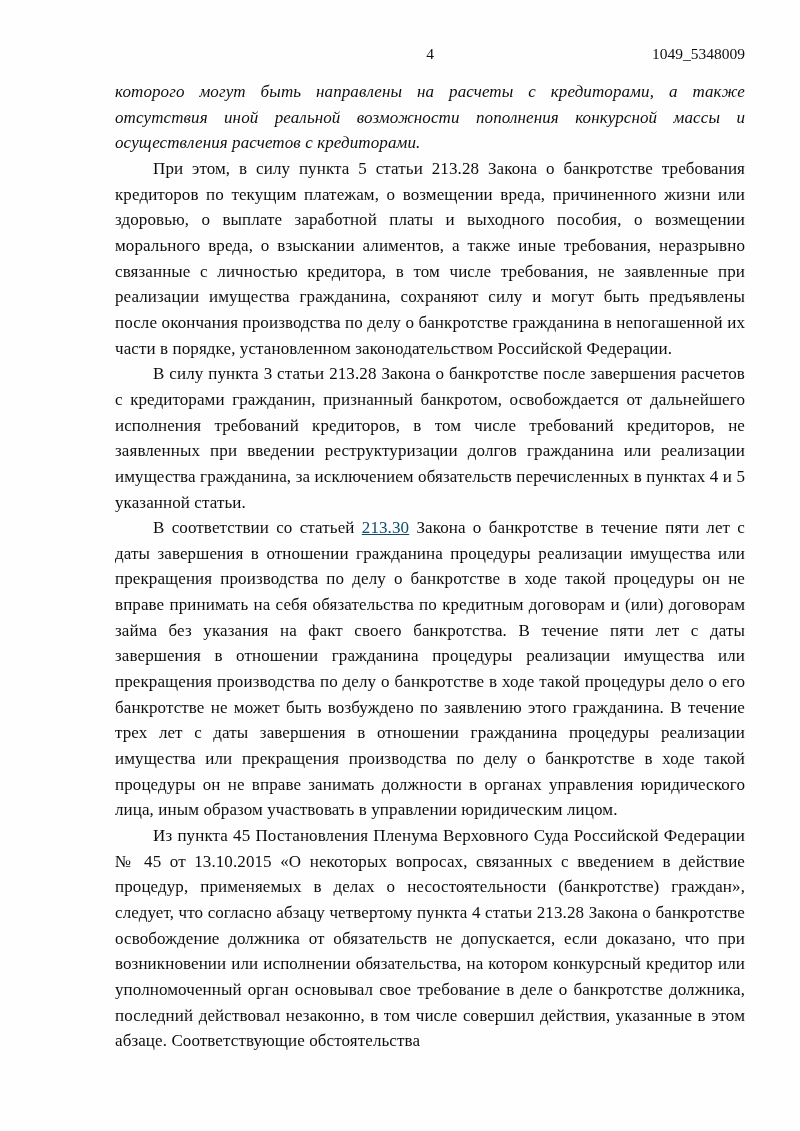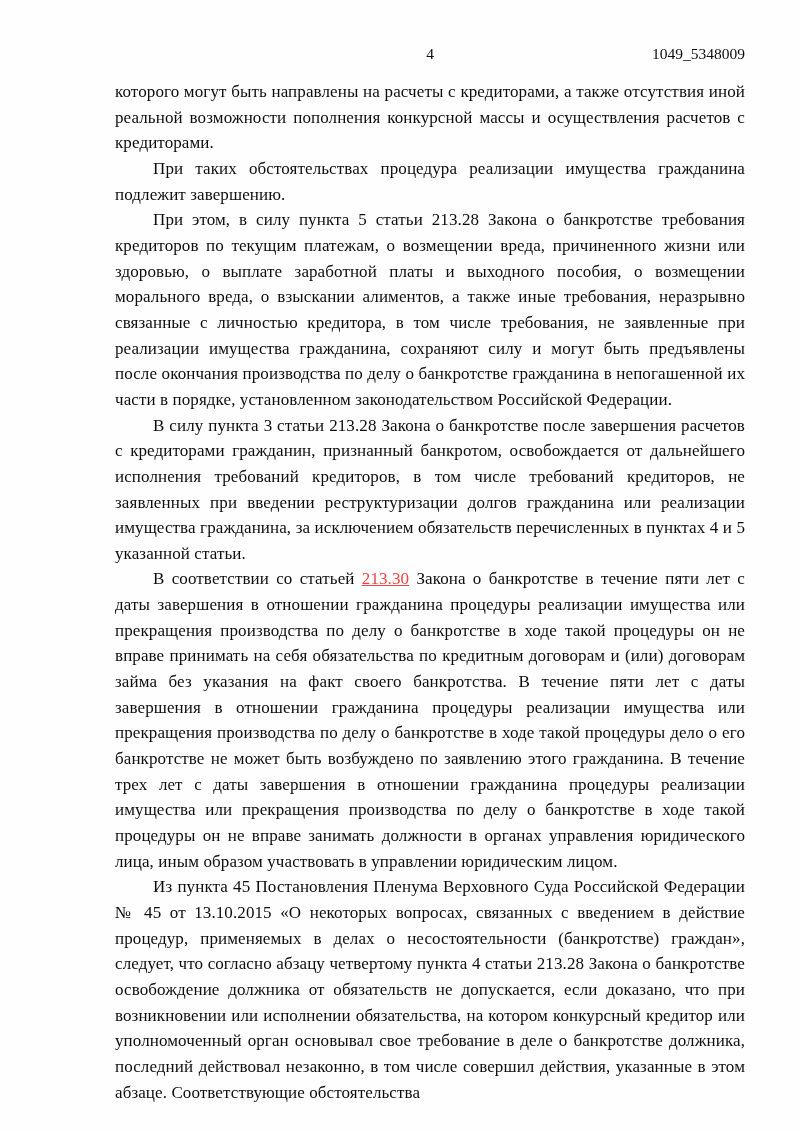--- a/index.html
+++ b/index.html
@@ -45,42 +45,42 @@
     text-align: justify;
     letter-spacing: 0.1px;
   }
   .doc-body p {
     margin: 0;
     padding: 0;
     text-indent: 38px;
   }
   .doc-body p.continuation {
     text-indent: 0;
+    font-style: italic;
   }
   a.article-link {
-    color: #ef4444;
+    color: #0c4a6e;
     text-decoration: underline;
     cursor: pointer;
   }
 </style>
 </head>
 <body>
 
 <div class="page">
 
   <div class="page-header">
     <span class="page-number">4</span>
     <span class="doc-id">1049_5348009</span>
   </div>
 
   <div class="doc-body">
 
     <p class="continuation">которого могут быть направлены на расчеты с кредиторами, а также отсутствия иной реальной возможности пополнения конкурсной массы и осуществления расчетов с кредиторами.</p>
 
-    <p>При таких обстоятельствах процедура реализации имущества гражданина подлежит завершению.</p>
 
 
 
     <p>При этом, в силу пункта 5 статьи 213.28 Закона о банкротстве требования кредиторов по текущим платежам, о возмещении вреда, причиненного жизни или здоровью, о выплате заработной платы и выходного пособия, о возмещении морального вреда, о взыскании алиментов, а также иные требования, неразрывно связанные с личностью кредитора, в том числе требования, не заявленные при реализации имущества гражданина, сохраняют силу и могут быть предъявлены после окончания производства по делу о банкротстве гражданина в непогашенной их части в порядке, установленном законодательством Российской Федерации.</p>
 
     <p>В силу пункта 3 статьи 213.28 Закона о банкротстве после завершения расчетов с кредиторами гражданин, признанный банкротом, освобождается от дальнейшего исполнения требований кредиторов, в том числе требований кредиторов, не заявленных при введении реструктуризации долгов гражданина или реализации имущества гражданина, за исключением обязательств перечисленных в пунктах 4 и 5 указанной статьи.</p>
 
     <p><span>В соответствии со статьей </span><a class="article-link">213.30</a><span> Закона о банкротстве в течение пяти лет с даты завершения в отношении гражданина процедуры реализации имущества или прекращения производства по делу о банкротстве в ходе такой процедуры он не вправе принимать на себя обязательства по кредитным договорам и (или) договорам займа без указания на факт своего банкротства. В течение пяти лет с даты завершения в отношении гражданина процедуры реализации имущества или прекращения производства по делу о банкротстве в ходе такой процедуры дело о его банкротстве не может быть возбуждено по заявлению этого гражданина. В течение трех лет с даты завершения в отношении гражданина процедуры реализации имущества или прекращения производства по делу о банкротстве в ходе такой процедуры он не вправе занимать должности в органах управления юридического лица, иным образом участвовать в управлении юридическим лицом.</span></p>
 
     <p>Из пункта 45 Постановления Пленума Верховного Суда Российской Федерации № 45 от 13.10.2015 «О некоторых вопросах, связанных с введением в действие процедур, применяемых в делах о несостоятельности (банкротстве) граждан», следует, что согласно абзацу четвертому  пункта 4 статьи 213.28 Закона о банкротстве освобождение должника от обязательств не допускается, если доказано, что при возникновении или исполнении обязательства, на котором конкурсный кредитор или уполномоченный орган основывал свое требование в деле о банкротстве должника, последний действовал незаконно, в том числе совершил действия, указанные в этом абзаце. Соответствующие обстоятельства</p>

